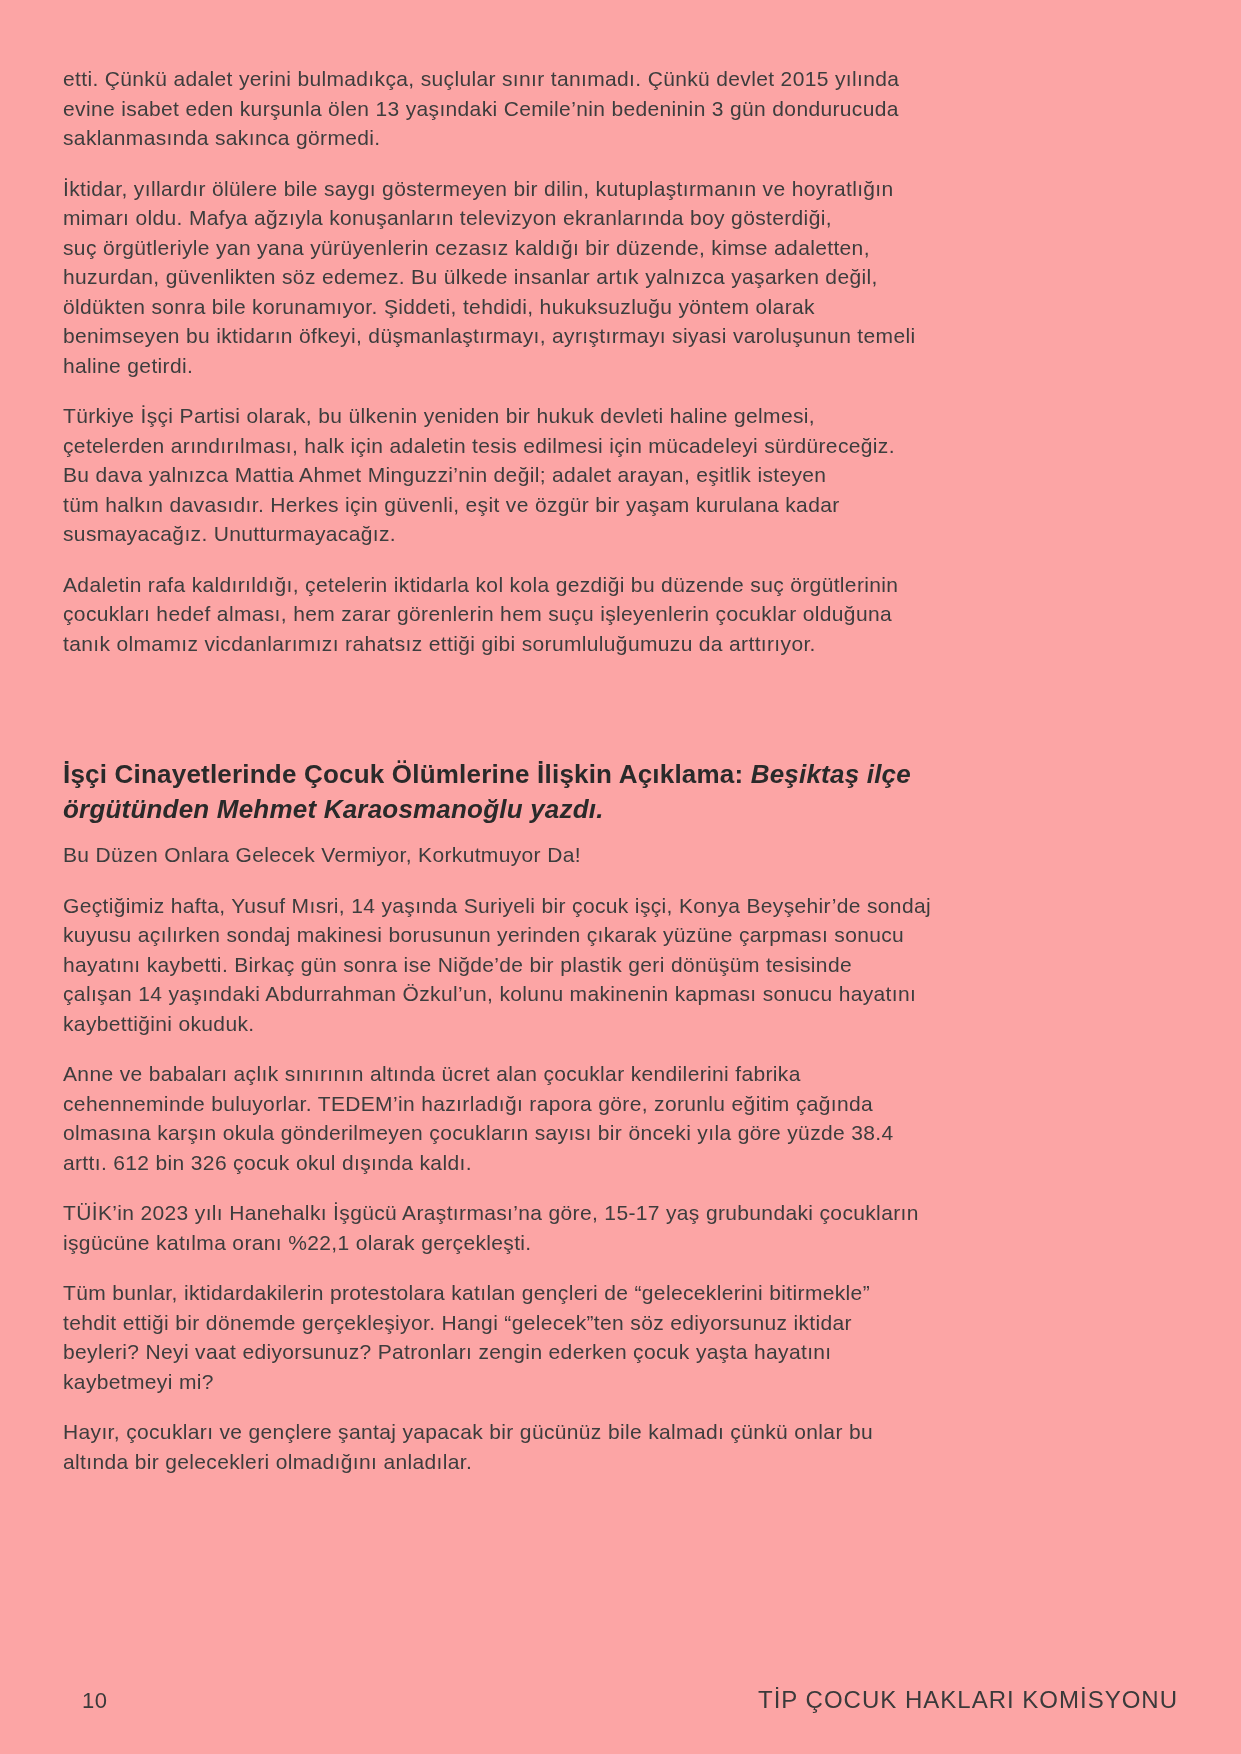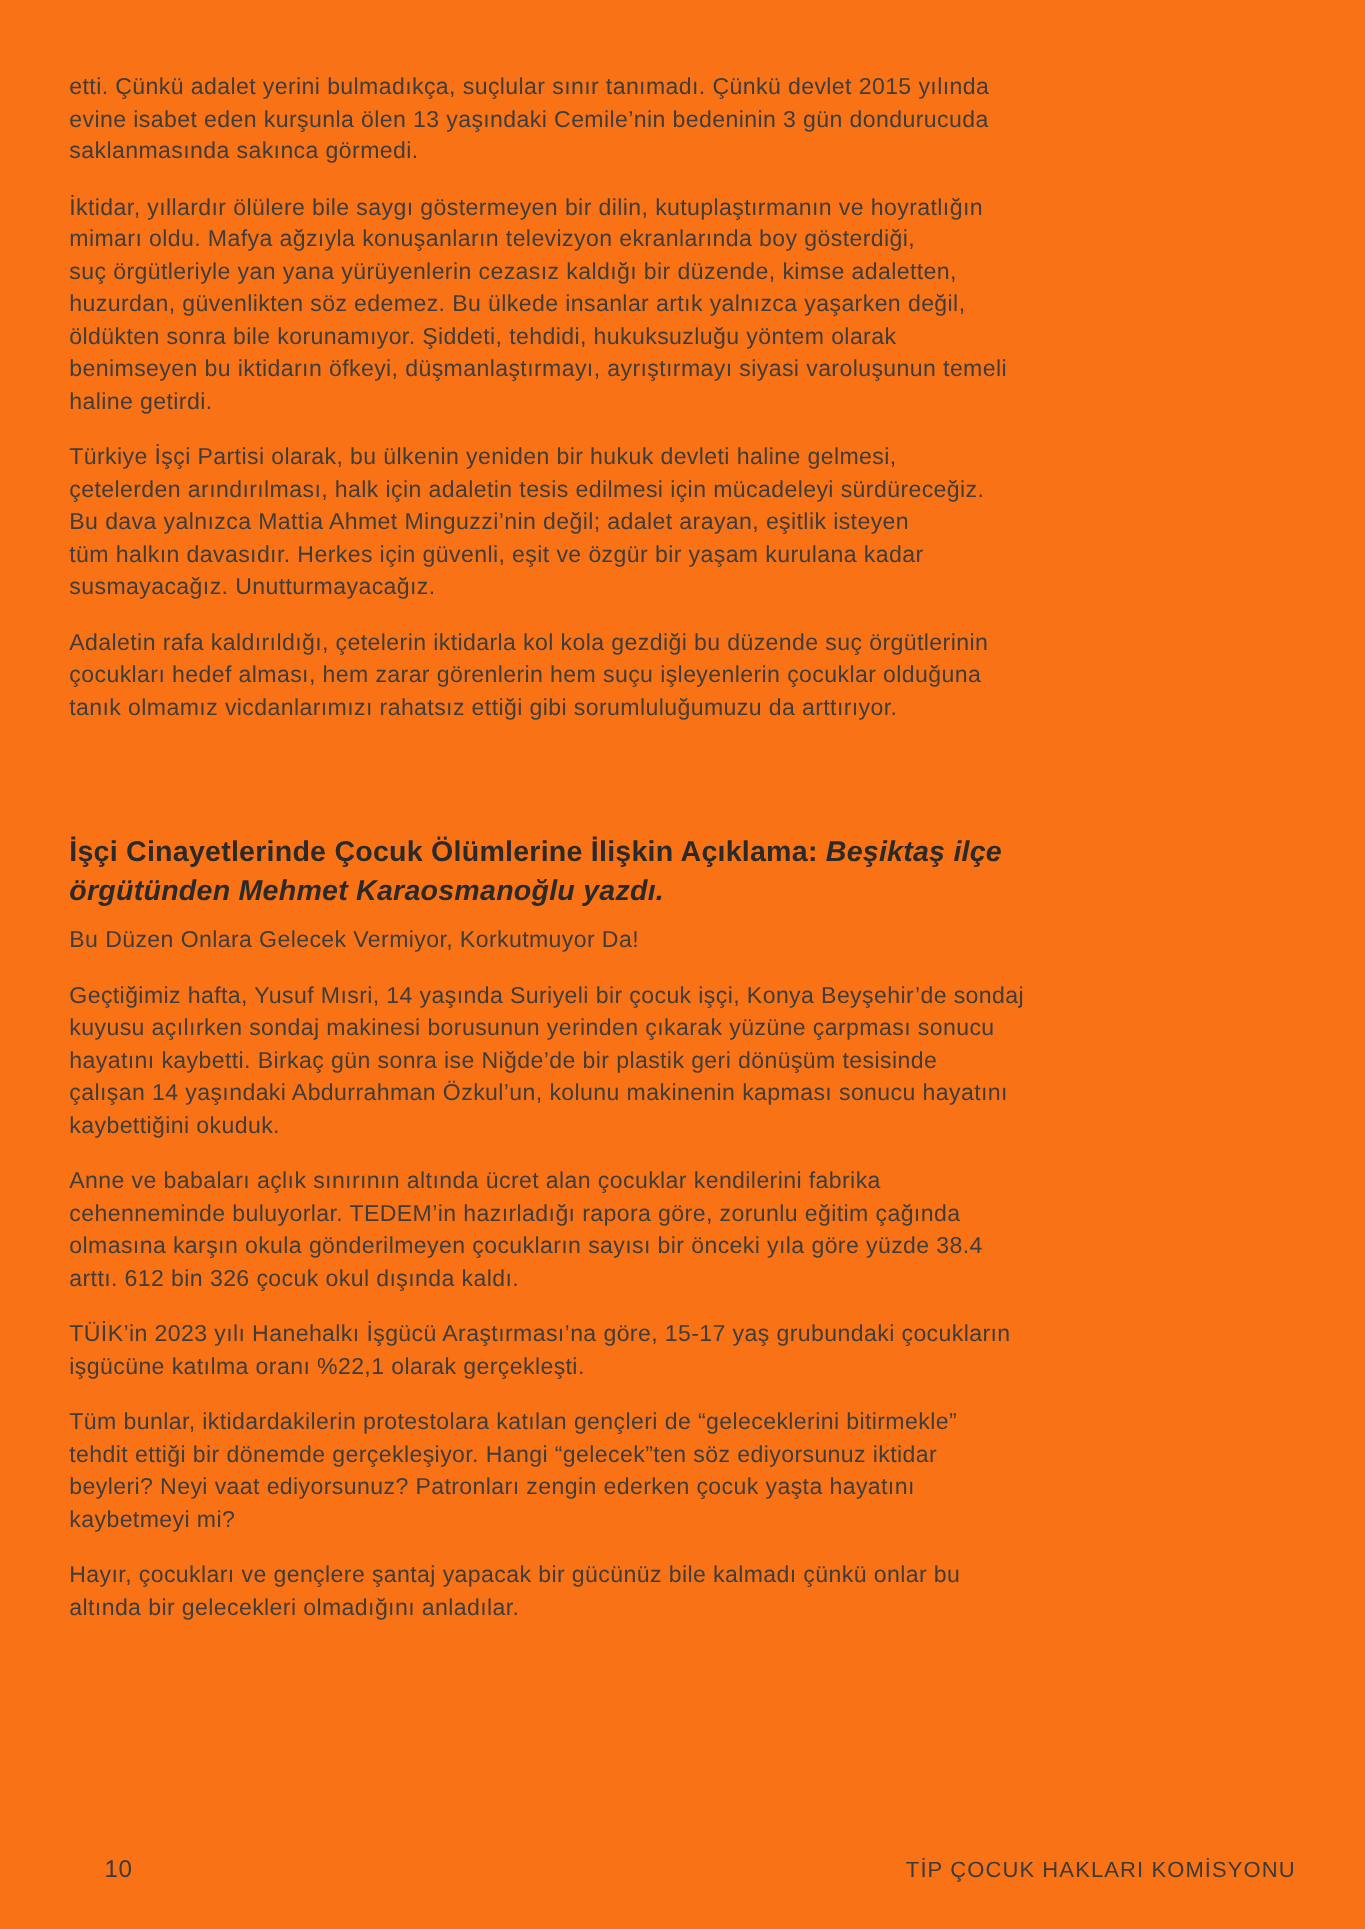--- a/index.html
+++ b/index.html
@@ -4,21 +4,21 @@
 <style>
   html, body {
     margin: 0;
     padding: 0;
     background: #ffffff;
   }
   .page {
     position: relative;
     width: 1241px;
     height: 1754px;
-    background: #f97316;
+    background: #fca5a5;
     font-family: "Liberation Sans", sans-serif;
     overflow: hidden;
     box-sizing: border-box;
   }
   .content {
     position: relative;
     box-sizing: border-box;
     padding: 64px 63px 0 63px;
   }
   p.body-par {
@@ -39,35 +39,35 @@
     margin: 99px 0 0 0;
   }
   h2.section-heading .it {
     font-style: italic;
   }
   p.subheading {
     margin-top: 13px;
   }
   .page-footer {
     position: absolute;
-    left: 63px;
+    left: 50px;
     right: 63px;
     top: 1686px;
     display: flex;
     justify-content: space-between;
     align-items: baseline;
     color: #3a3a3a;
   }
   .page-number {
     font-size: 22px;
     letter-spacing: 0.5px;
     padding-left: 32px;
   }
   .footer-org {
-    font-size: 20px;
+    font-size: 24px;
     letter-spacing: 1px;
   }
 </style>
 </head>
 <body>
 
 <main class="page">
   <div class="content">
 
     <section>

